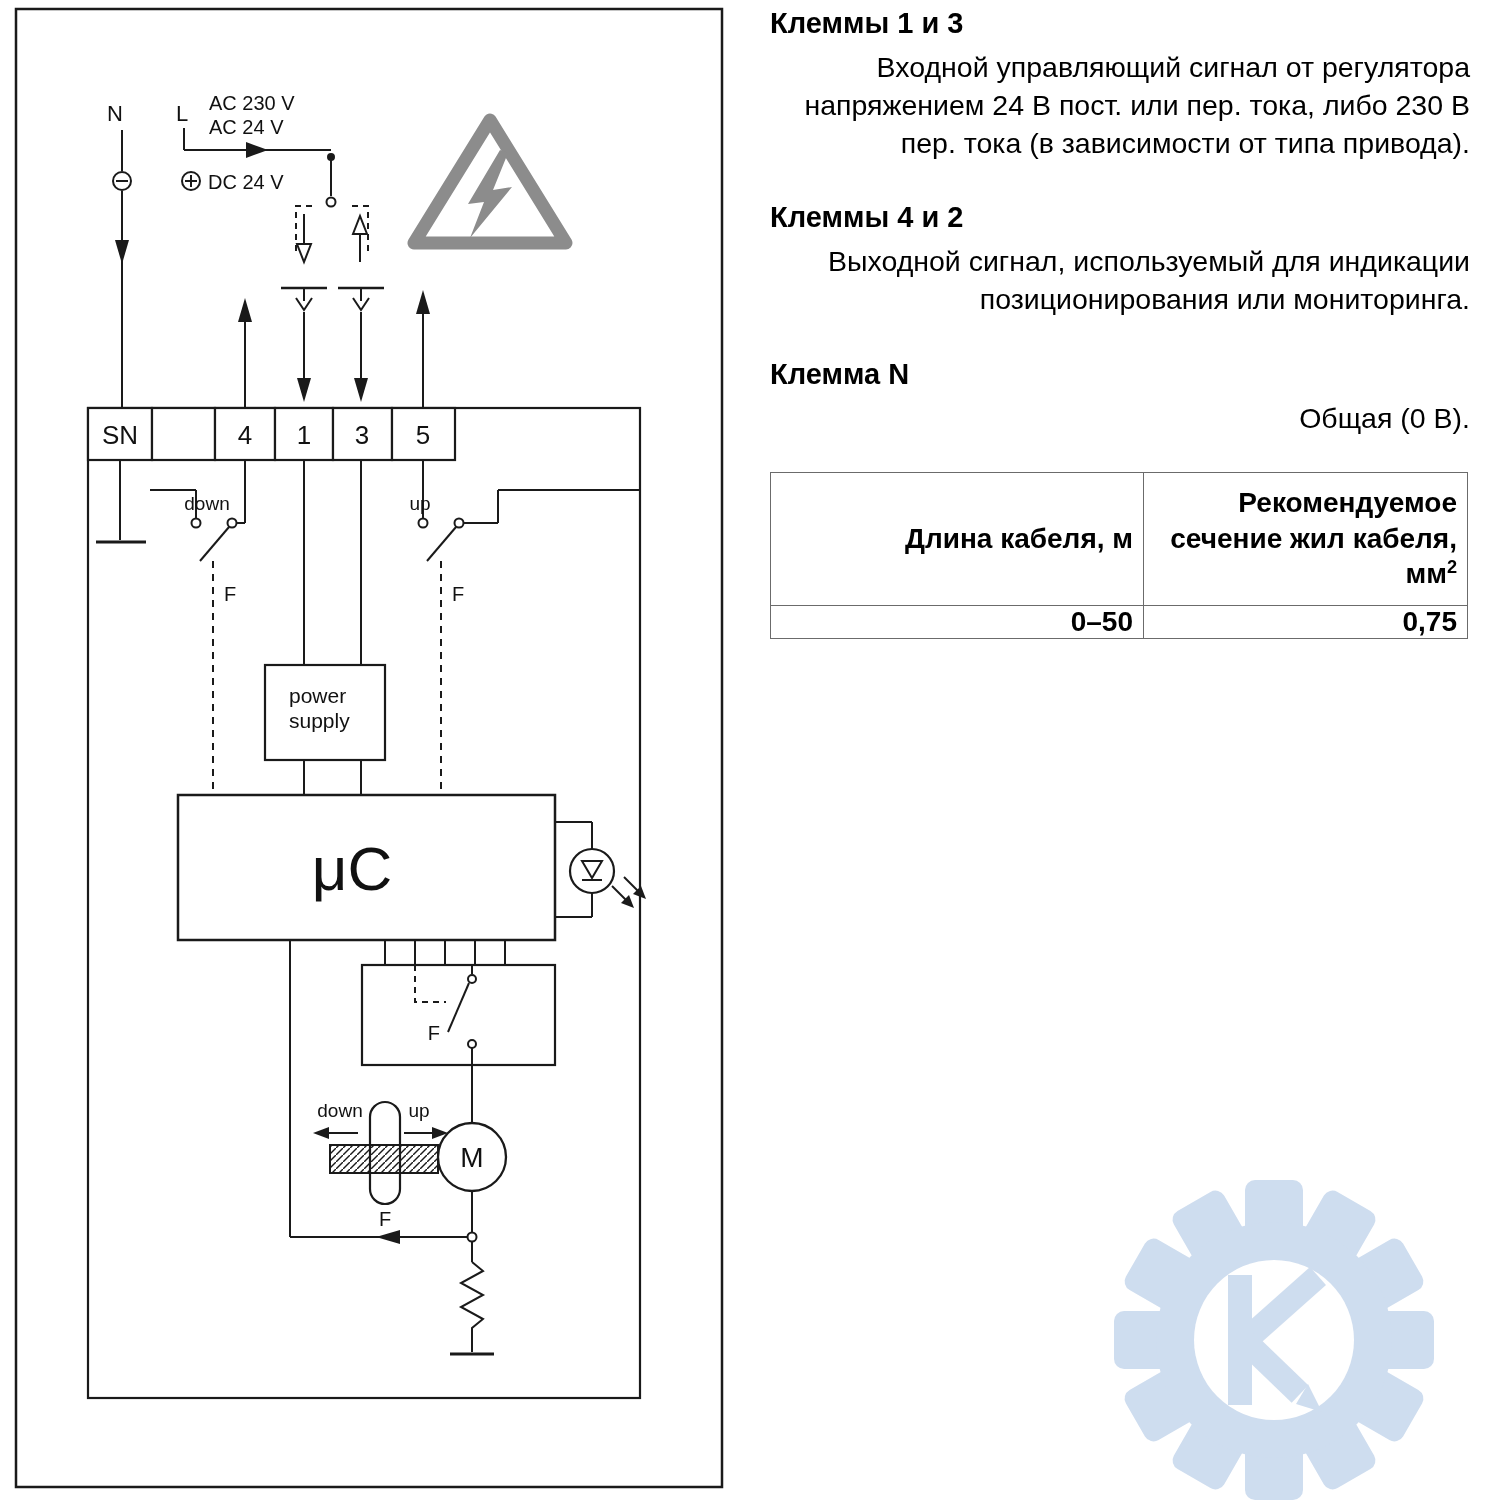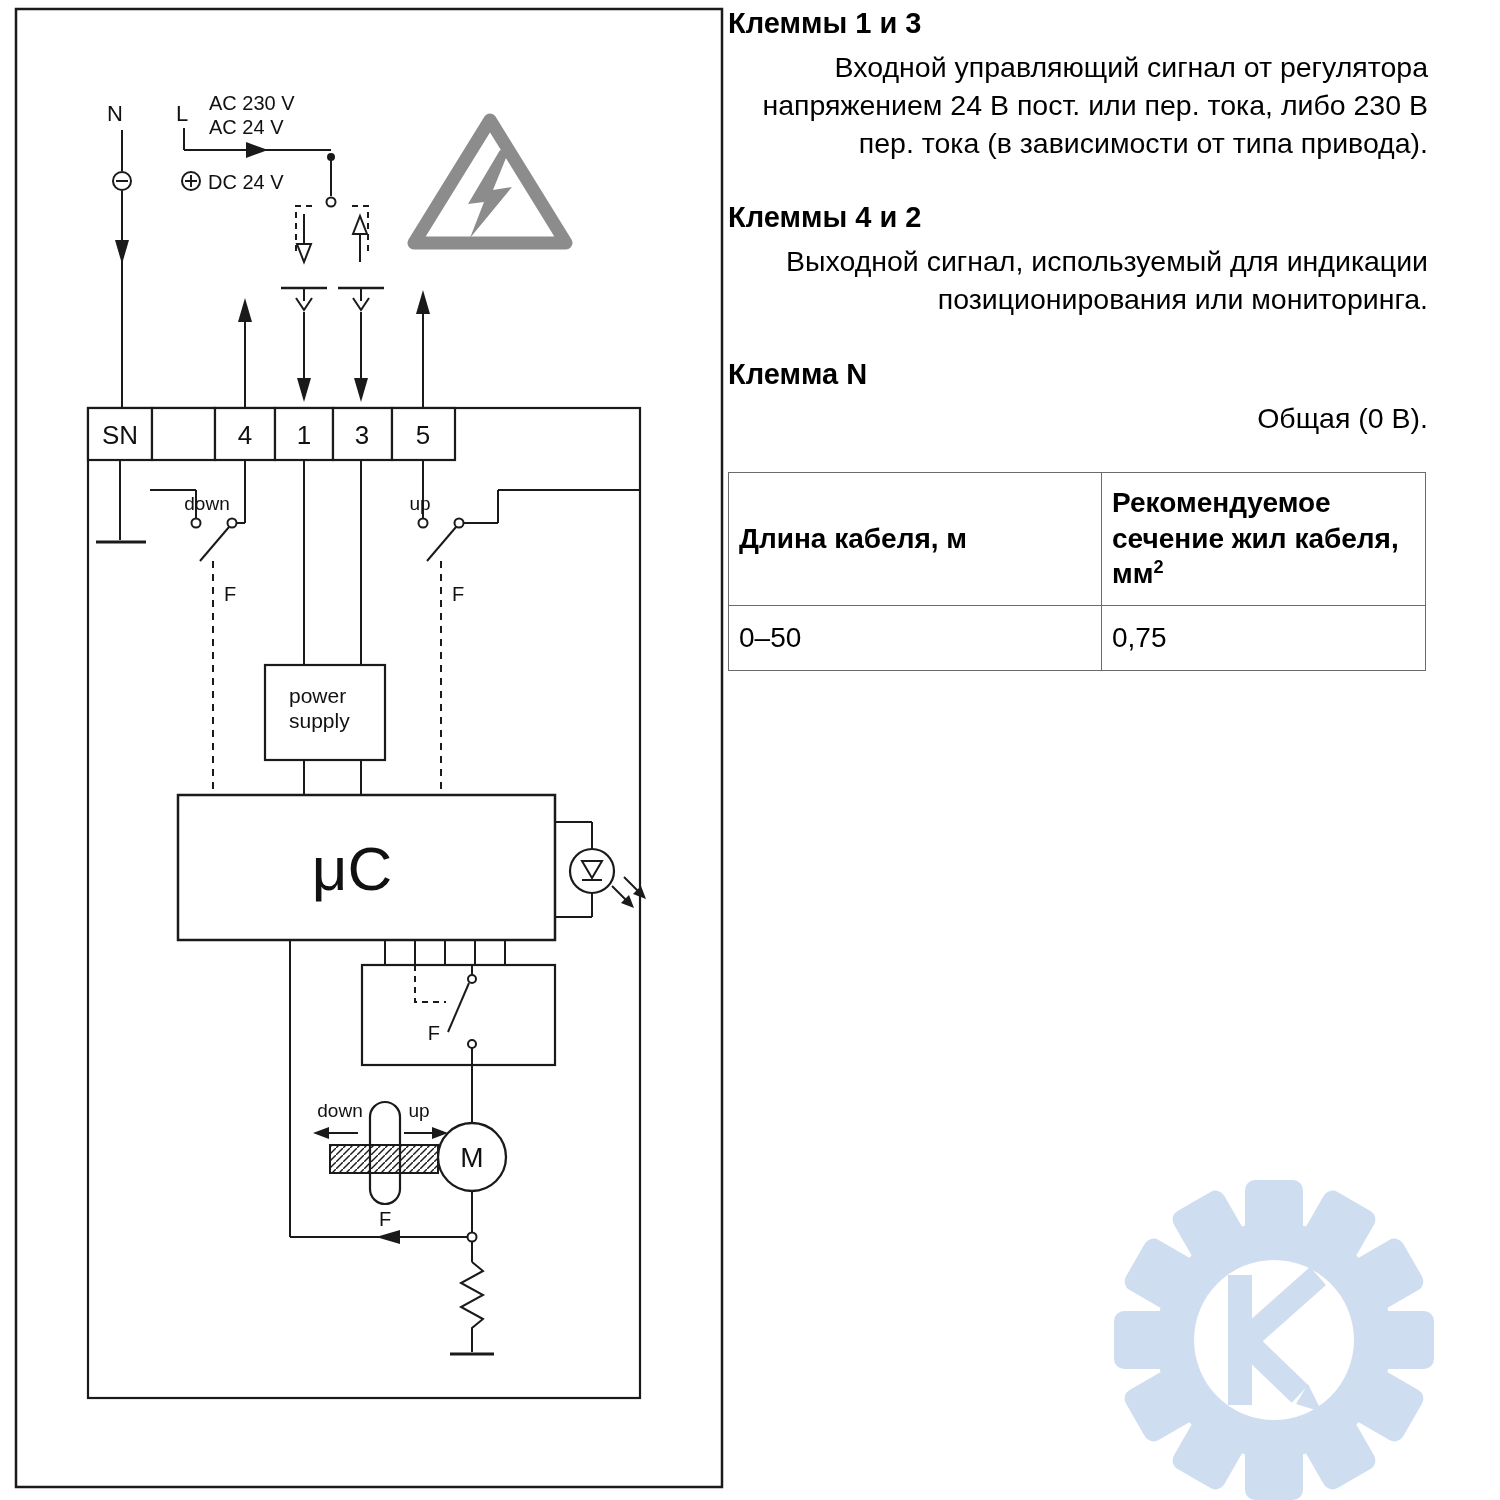--- a/index.html
+++ b/index.html
@@ -1,28 +1,28 @@
 <!DOCTYPE html>
 <html><head>
 <meta charset="utf-8">
 <style>
   html,body{margin:0;padding:0;background:#fff;}
   #page{position:relative;width:1500px;height:1500px;background:#fff;
         font-family:"Liberation Sans",sans-serif;color:#111;overflow:hidden;}
   #diagram-svg{position:absolute;left:0;top:0;}
   #watermark-svg{position:absolute;left:1000px;top:1172px;}
-  .article{position:absolute;left:728px;top:6px;width:700px;}
+  .article{position:absolute;left:770px;top:6px;width:700px;}
   .article h3{font-size:29px;font-weight:700;margin:0 0 8px 0;color:#000;line-height:1.2;}
   .article p{font-size:28.5px;line-height:1.33;margin:0 0 38px 0;text-indent:52px;color:#000;text-align:right;}
   .article p.last{margin-bottom:34px;}
   table.cable{width:698px;border-collapse:collapse;table-layout:fixed;}
-  table.cable th,table.cable td{border:1.6px solid #6b6b6b;text-align:left;
+  table.cable th,table.cable td{border:1.6px solid #6b6b6b;text-align:right;
         vertical-align:middle;font-size:28px;color:#000;}
   table.cable th{font-weight:700;line-height:1.28;padding:12px 10px;}
-  table.cable td{padding:16px 10px;}
+  table.cable td{padding:0 10px;font-weight:bold;}
   .c1{width:352px;}
   .blk{display:block;}
   sup{font-size:0.65em;}
   svg text{font-family:"Liberation Sans",sans-serif;fill:#111;stroke:none;}
 </style>
 </head>
 <body>
 
 <div id="page">
 

